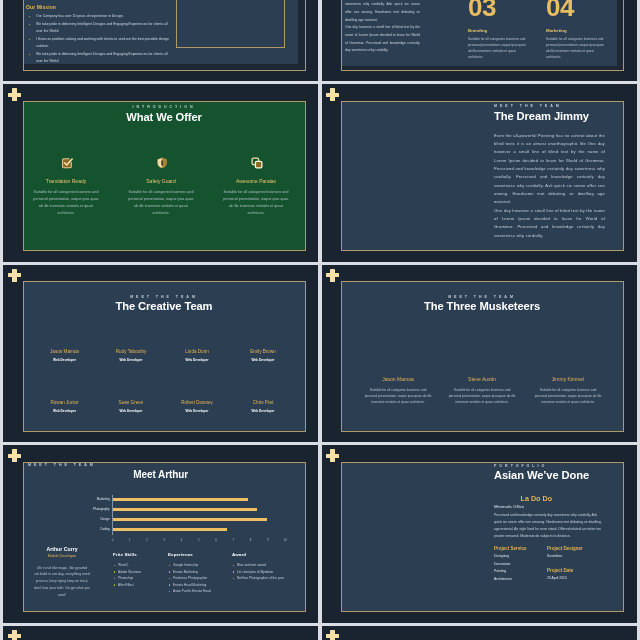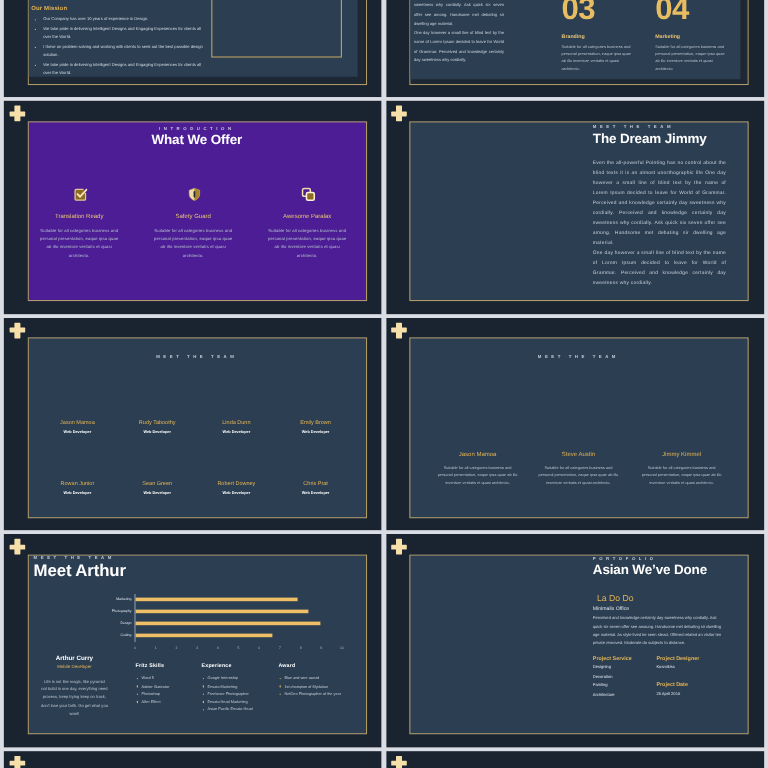--- a/index.html
+++ b/index.html
@@ -84,21 +84,21 @@
       </div>
     </div>
   </div>
 </div>
 
 <div class="cell" style="left:3px;top:82.0px;width:314.5px;height:179.5px;">
   <div class="plus">
         <i class="h"></i>
         <i class="v"></i>
       </div>
-  <div class="slide" style="left:19.5px;top:18.5px;width:283px;height:150.5px;background:#4c1d95;">
+  <div class="slide" style="left:19.5px;top:18.5px;width:283px;height:150.5px;background:#14532d;">
     <div class="gframe" style="left:0;top:0;width:281.4px;height:148.9px;"></div>
     <div class="eyebrow" style="position:absolute;left:0;top:4px;width:283px;">INTRODUCTION</div>
     <div class="h1" style="position:absolute;left:0;top:10px;width:283px;">What We Offer</div>
     <div style="position:absolute;left:-3.5px;top:54.5px;width:94px;">
       <div class="ico" style="left:41.5px;top:0;width:12px;height:12px;"><svg viewBox="0 0 24 24" width="12" height="12">
               <path d="M20.6 10.4V19.6a1.8 1.8 0 0 1-1.8 1.8H4.9a1.8 1.8 0 0 1-1.8-1.8V5.4a1.8 1.8 0 0 1 1.8-1.8h11.6" fill="#8d6a22" stroke="#ddc796" stroke-width="2.1" stroke-linecap="round" stroke-linejoin="round"></path>
               <path d="M7.2 11.5l4.3 4.4L22.2 4.1" fill="none" stroke="#f6e3b6" stroke-width="3.1" stroke-linecap="round" stroke-linejoin="round"></path>
             </svg></div>
       <div class="feat-title" style="position:absolute;left:0;top:23px;width:94px;">Translation Ready</div>
       <div class="bodytxt" style="position:absolute;left:14px;top:33.5px;width:66px;text-align:center;line-height:7px;font-size:3.5px;letter-spacing:.1px;">Suitable for all categories business and personal presentation, eaque ipsa quae ab illo inventore veritatis et quasi architecto.</div>
@@ -138,20 +138,21 @@
 </div>
 
 <div class="cell" style="left:3px;top:262.5px;width:314.5px;height:179.5px;">
   <div class="plus">
         <i class="h"></i>
         <i class="v"></i>
       </div>
   <div class="slide" style="left:19.5px;top:18.5px;width:283px;height:150.5px;background:#2c3e52;">
     <div class="gframe" style="left:0;top:0;width:281.4px;height:148.9px;"></div>
     <div class="eyebrow" style="position:absolute;left:0;top:14px;width:283px;">MEET THE TEAM</div>
+    <div class="h1" style="position:absolute;left:0;top:19px;width:283px;">The Creative Team</div>
     <div style="position:absolute;left:13.5px;top:68px;width:57px;">
       <div class="mname">Jason Mamoa</div>
       <div class="mrole" style="margin-top:4px;">Web Developer</div>
     </div>
     <div style="position:absolute;left:80px;top:68px;width:57px;">
       <div class="mname">Rudy Taboothy</div>
       <div class="mrole" style="margin-top:4px;">Web Developer</div>
     </div>
     <div style="position:absolute;left:146px;top:68px;width:57px;">
       <div class="mname">Linda Dunn</div>
@@ -181,20 +182,21 @@
 </div>
 
 <div class="cell" style="left:321px;top:262.5px;width:316px;height:179.5px;">
   <div class="plus">
         <i class="h"></i>
         <i class="v"></i>
       </div>
   <div class="slide" style="left:19.5px;top:18.5px;width:283px;height:150.5px;background:#2c3e52;">
     <div class="gframe" style="left:0;top:0;width:281.4px;height:148.9px;"></div>
     <div class="eyebrow" style="position:absolute;left:0;top:14px;width:283px;">MEET THE TEAM</div>
+    <div class="h1" style="position:absolute;left:0;top:19px;width:283px;">The Three Musketeers</div>
     <div style="position:absolute;left:24px;top:95px;width:67px;">
       <div class="mname" style="font-size:5px;">Jason Mamoa</div>
       <div class="bodytxt" style="margin-top:4.5px;text-align:center;line-height:6.2px;font-size:3.25px;">Suitable for all categories business and personal presentation, eaque ipsa quae ab illo inventore veritatis et quasi architecto.</div>
     </div>
     <div style="position:absolute;left:108px;top:95px;width:67px;">
       <div class="mname" style="font-size:5px;">Steve Austin</div>
       <div class="bodytxt" style="margin-top:4.5px;text-align:center;line-height:6.2px;font-size:3.25px;">Suitable for all categories business and personal presentation, eaque ipsa quae ab illo inventore veritatis et quasi architecto.</div>
     </div>
     <div style="position:absolute;left:194px;top:95px;width:67px;">
       <div class="mname" style="font-size:5px;">Jimmy Kimmel</div>
@@ -204,21 +206,21 @@
 </div>
 
 <div class="cell" style="left:3px;top:443.0px;width:314.5px;height:179.5px;">
   <div class="plus">
         <i class="h"></i>
         <i class="v"></i>
       </div>
   <div class="slide" style="left:19.5px;top:18.5px;width:283px;height:150.5px;background:#2c3e52;">
     <div class="gframe" style="left:0;top:0;width:281.4px;height:148.9px;"></div>
     <div class="eyebrow" style="position:absolute;left:5.5px;top:1.5px;width:140px;text-align:left;">MEET THE TEAM</div>
-    <div class="h1" style="position:absolute;left:5.5px;top:7.5px;width:160px;text-align:left;font-size:14px;">Meet Arthur</div>
+    <div class="h1" style="position:absolute;left:5.5px;top:7.5px;width:160px;text-align:right;font-size:10px;">Meet Arthur</div>
     <div style="position:absolute;left:90px;top:28.5px;width:172.5px;height:45px;">
       <div class="axis" style="left:-.5px;top:5px;width:.7px;height:40px;"></div>
       <div class="catlab" style="left:-36px;top:8.399999999999999px;width:33px;">Marketing</div>
       <div class="bar" style="left:0;top:8.1px;width:135.4125px;height:3.4px;"></div>
       <div class="catlab" style="left:-36px;top:18.4px;width:33px;">Photography</div>
       <div class="bar" style="left:0;top:18.099999999999998px;width:144.9px;height:3.4px;"></div>
       <div class="catlab" style="left:-36px;top:28.4px;width:33px;">Design</div>
       <div class="bar" style="left:0;top:28.099999999999998px;width:154.3875px;height:3.4px;"></div>
       <div class="catlab" style="left:-36px;top:38.400000000000006px;width:33px;">Coding</div>
       <div class="bar" style="left:0;top:38.1px;width:114.7125px;height:3.4px;"></div>
@@ -271,21 +273,21 @@
 
 <div class="cell" style="left:321px;top:443.0px;width:316px;height:179.5px;">
   <div class="plus">
         <i class="h"></i>
         <i class="v"></i>
       </div>
   <div class="slide" style="left:19.5px;top:18.5px;width:283px;height:150.5px;background:#2c3e52;">
     <div class="gframe" style="left:0;top:0;width:281.4px;height:148.9px;"></div>
     <div class="eyebrow" style="position:absolute;left:153.5px;top:2px;width:111px;text-align:left;">PORTOFOLIO</div>
     <div class="h1" style="position:absolute;left:153.5px;top:7.5px;width:111px;text-align:left;white-space:nowrap;">Asian We’ve Done</div>
-    <div style="position:absolute;left:140px;top:32px;color:#e2b354;font-size:7.2px;font-weight:400;padding-left:17px;">La Do Do</div>
+    <div style="position:absolute;left:163px;top:32px;color:#e2b354;font-size:7.2px;font-weight:700;padding-left:17px;">La Do Do</div>
     <div style="position:absolute;left:153.5px;top:42px;color:#dde4ec;font-size:4.3px;">Minimalis Office</div>
     <div style="position:absolute;left:153.5px;top:50px;width:111px;color:#c9d2dc;font-size:3.4px;line-height:7px;">Perceived and knowledge certainly day sweetness why cordially. Ask quick six seven offer see amoung. Handsome met debating sir dwelling age material. As style lived he seen stead. Offered related an visitor ten private removed. Moderate do subjects to distance.</div>
     <div style="position:absolute;left:153.5px;top:84px;width:50px;">
       <div style="color:#e2b354;font-size:4.5px;font-weight:700;">Project Service</div>
       <div style="color:#dde4ec;font-size:3.4px;margin-top:3.6px;">Designing</div>
       <div style="color:#dde4ec;font-size:3.4px;margin-top:3.6px;">Decoration</div>
       <div style="color:#dde4ec;font-size:3.4px;margin-top:3.6px;">Painting</div>
       <div style="color:#dde4ec;font-size:3.4px;margin-top:3.6px;">Architecture</div>
     </div>
     <div style="position:absolute;left:206.5px;top:84px;width:60px;">

